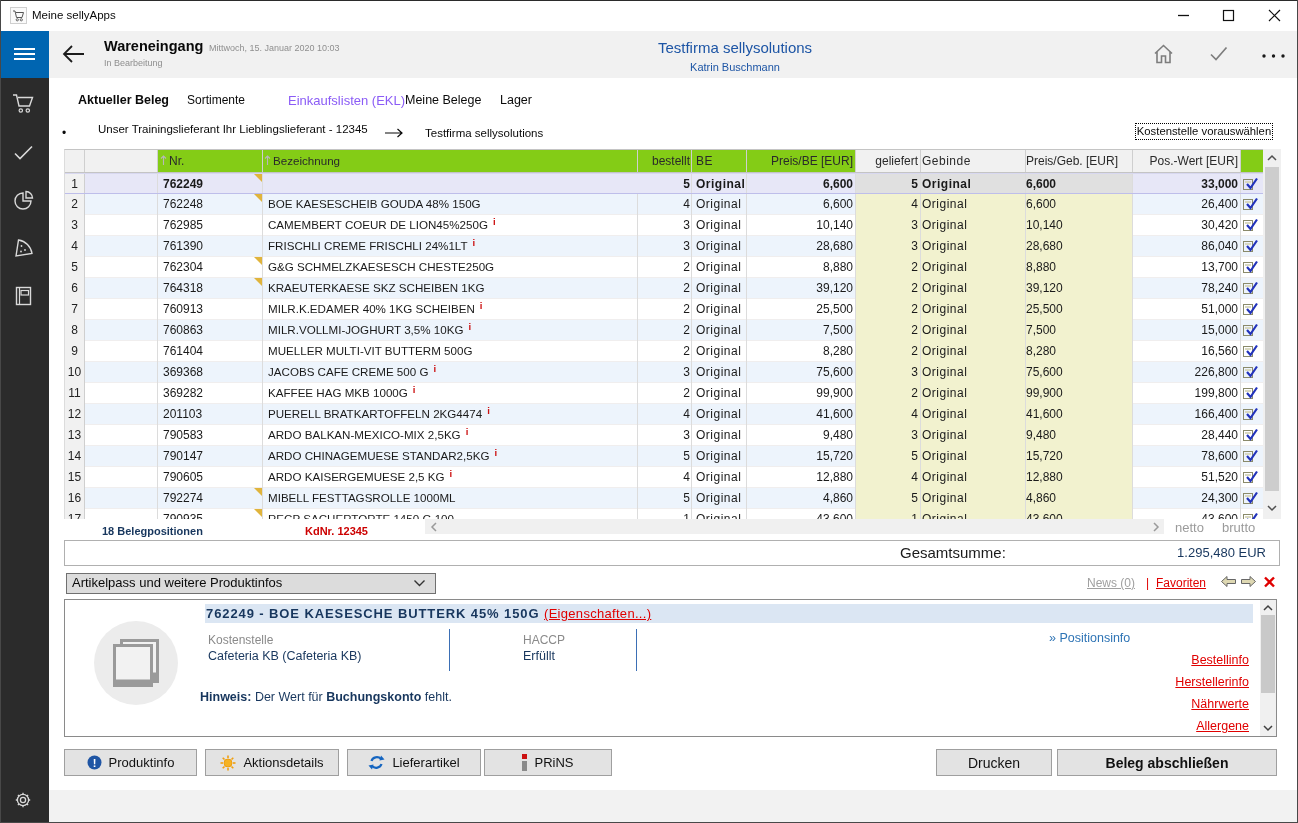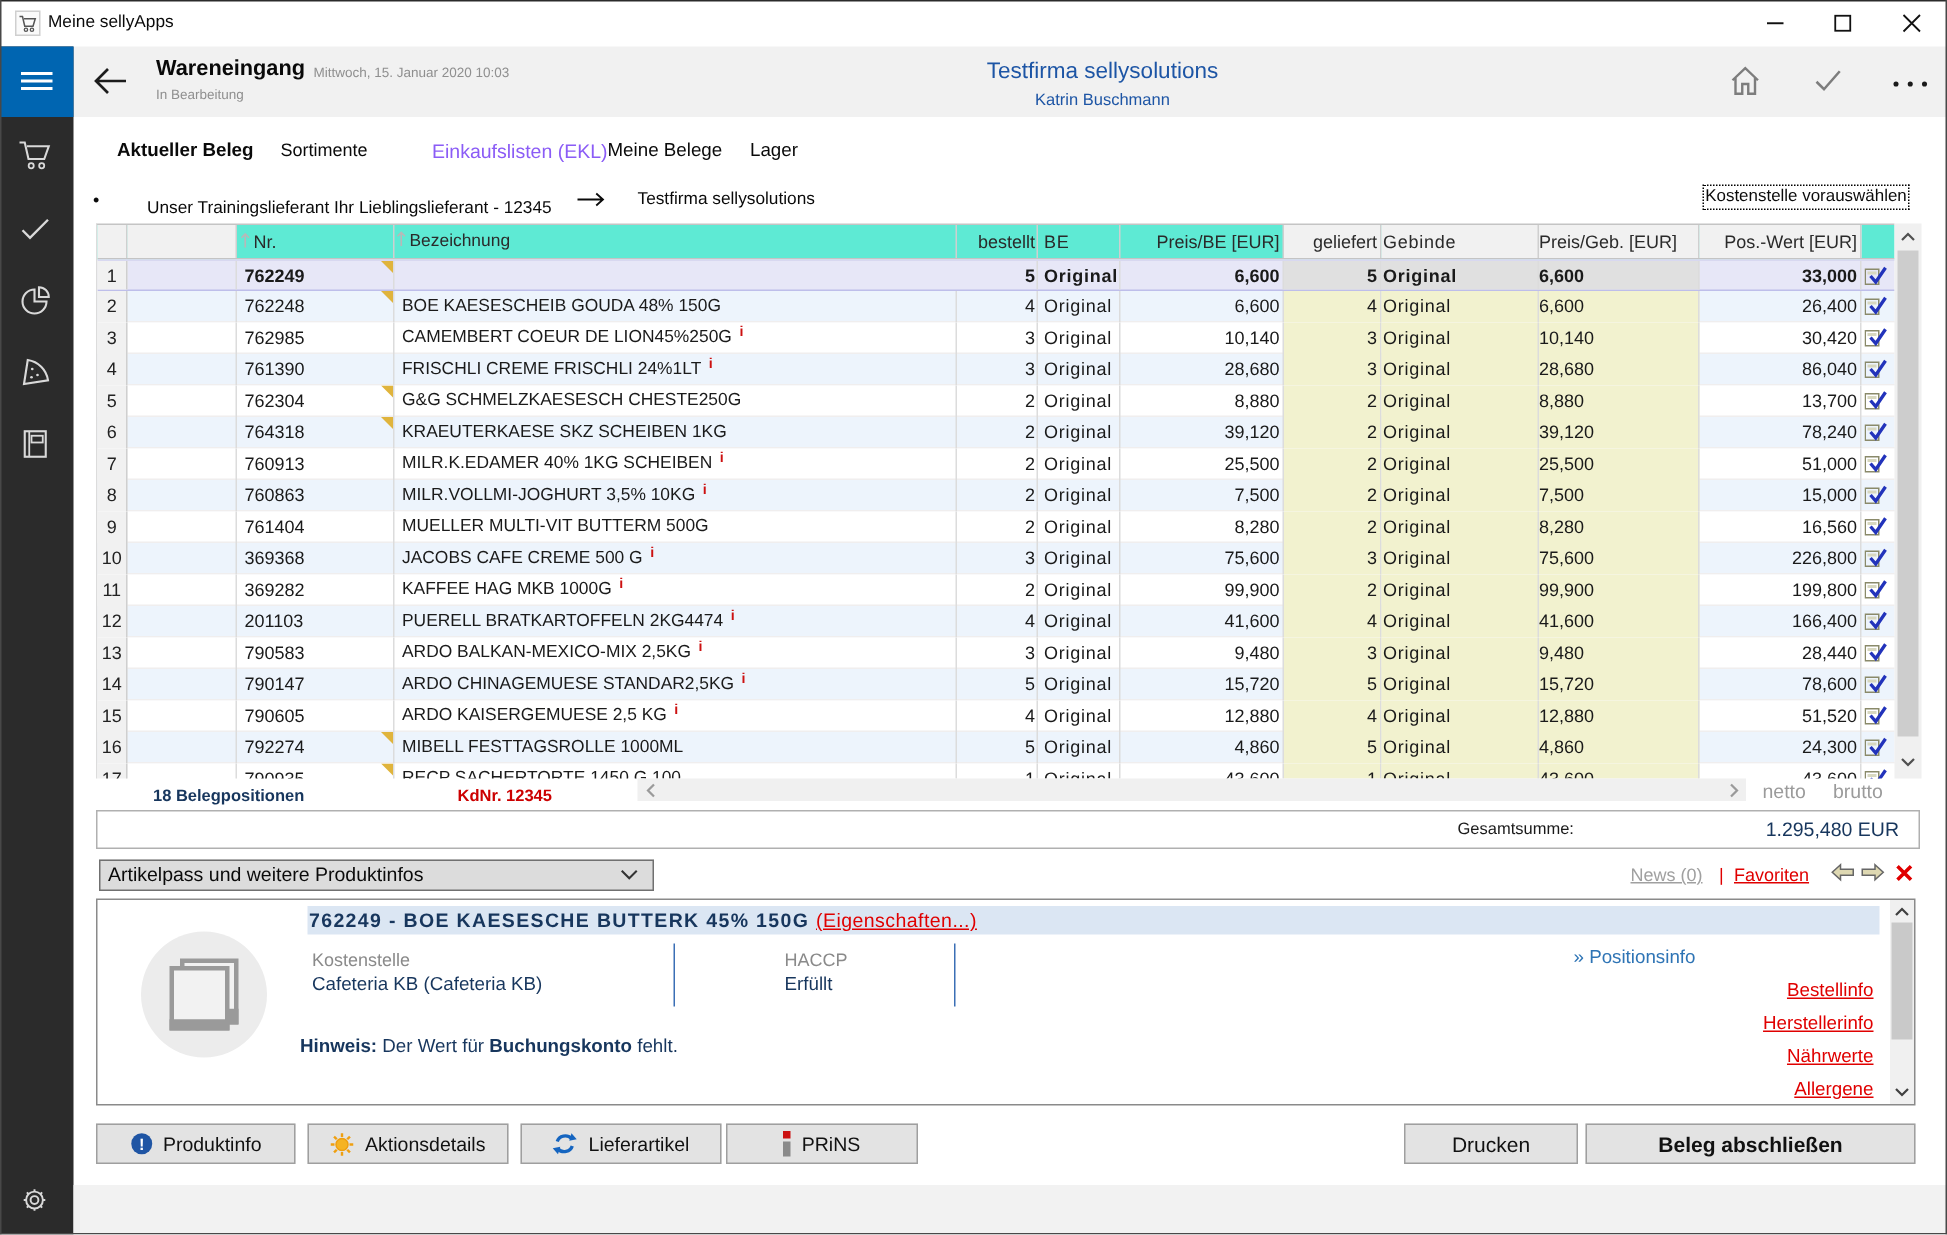--- a/index.html
+++ b/index.html
@@ -23,21 +23,21 @@
 .best{left:573px;width:54px;text-align:right;padding-right:1px}
 .be{left:627px;width:55px;padding-left:4px;letter-spacing:0.5px}
 .pbe{left:682px;width:109px;text-align:right;padding-right:2px}
 .gel{left:791px;width:65px;text-align:right;padding-right:2px}
 .geb{left:856px;width:105px;padding-left:1px;letter-spacing:0.5px}
 .pgeb{left:961px;width:107px;text-align:left;padding-right:2px}
 .pos{left:1068px;width:108px;text-align:right;padding-right:2px}
 .ico{left:1176px;width:23px;border-right:none}
 .yel{background:#f2f2cf}
 .yelsel{background:#e0e0e0}
-.thead{position:absolute;left:0;top:0;width:1199px;height:23px;background:#5eead4;
+.thead{position:absolute;left:0;top:0;width:1199px;height:23px;background:#84cc16;
   font-size:12px;line-height:22px;color:#2a2a2a;border-bottom:1px solid #c4c4c4}
 .thead .tc{height:22px;border-right:1px solid #cfcfcf}
 .thead .num,.thead .blank{background:#f1f1f1}
 .tri{position:absolute;right:0;top:0;width:0;height:0;border-top:8px solid #e0b43c;border-left:8px solid transparent}
 .ri{color:#cc1111;font-weight:bold;font-size:9.5px;vertical-align:4.5px;line-height:0;padding-left:5px}
 
 .sb{position:absolute;background:#f0f0f0}
 
 .f1{font-size:11px;font-weight:bold;color:#17365d}
 
@@ -130,21 +130,21 @@
   </g>
 </svg>
 
 <div class="a" style="left:78px;top:93px;font-size:12.5px;font-weight:bold;color:#0a0a0a">Aktueller Beleg</div>
 <div class="a" style="left:187px;top:93px;font-size:12px;color:#0a0a0a">Sortimente</div>
 <div class="a" style="left:288px;top:93px;font-size:13px;color:#8b5cf6">Einkaufslisten (EKL)</div>
 <div class="a" style="left:405px;top:93px;font-size:12.5px;color:#0a0a0a">Meine Belege</div>
 <div class="a" style="left:500px;top:93px;font-size:12.5px;color:#0a0a0a">Lager</div>
 
 <div class="a" style="left:62px;top:126px;font-size:12px;color:#0a0a0a">•</div>
-<div class="a" style="left:98px;top:133px;font-size:11.5px;color:#0a0a0a">Unser Trainingslieferant Ihr Lieblingslieferant - 12345</div>
+<div class="a" style="left:98px;top:123px;font-size:11.5px;color:#0a0a0a">Unser Trainingslieferant Ihr Lieblingslieferant - 12345</div>
 <svg class="a" style="left:384px;top:128px" width="20" height="10" viewBox="0 0 20 10">
       <path d="M1 5 H18 M13.5 1 L18 5 L13.5 9" fill="none" stroke="#0a0a0a" stroke-width="1.2"></path>
     </svg>
 <div class="a" style="left:425px;top:126.5px;font-size:11.5px;color:#0a0a0a">Testfirma sellysolutions</div>
 <div class="a" style="left:1135px;top:123px;width:138px;height:17px;border:1px dotted #000;font-size:11.3px;color:#0a0a0a;text-align:center;line-height:15px;white-space:nowrap">Kostenstelle vorauswählen</div>
 
 <div id="tbl">
   <div class="thead">
     <div class="tc num" style="line-height:22px"></div>
     <div class="tc blank" style="background:#f1f1f1"></div>
@@ -519,21 +519,21 @@
 <svg class="a" style="left:429px;top:522px" width="10" height="10" viewBox="0 0 10 10">
       <path d="M7 1 L3 5 L7 9" fill="none" stroke="#9a9a9a" stroke-width="1.5"></path>
     </svg>
 <svg class="a" style="left:1151px;top:522px" width="10" height="10" viewBox="0 0 10 10">
       <path d="M3 1 L7 5 L3 9" fill="none" stroke="#9a9a9a" stroke-width="1.5"></path>
     </svg>
 <div class="a" style="left:1175px;top:520px;font-size:13px;color:#9b9b9b;line-height:16px">netto</div>
 <div class="a" style="left:1222px;top:520px;font-size:13px;color:#9b9b9b;line-height:16px">brutto</div>
 
 <div class="a" style="left:64px;top:540px;width:1216px;height:26px;border:1px solid #b0b0b0;background:#fff"></div>
-<div class="a" style="left:900px;top:540px;width:221px;height:26px;line-height:26px;text-align:center;font-size:11px;color:#1a1a1a">Gesamtsumme:</div>
+<div class="a" style="left:900px;top:540px;width:221px;height:26px;line-height:26px;text-align:left;font-size:15px;color:#1a1a1a">Gesamtsumme:</div>
 <div class="a" style="left:1100px;top:540px;width:166px;height:26px;line-height:26px;text-align:right;font-size:13px;color:#17365d">1.295,480 EUR</div>
 
 <div class="a" style="left:66px;top:573px;width:370px;height:21px;background:#dcdcdc;border:1px solid #707070"></div>
 <div class="a" style="left:72px;top:573px;height:21px;line-height:20px;font-size:13px;color:#0a0a0a">Artikelpass und weitere Produktinfos</div>
 <svg class="a" style="left:413px;top:579px" width="13" height="9" viewBox="0 0 13 9">
       <path d="M1.5 1.5 L6.5 6.5 L11.5 1.5" fill="none" stroke="#333" stroke-width="1.4"></path>
     </svg>
 <div class="a" style="left:1087px;top:576px;font-size:12px;color:#a0a0a0;text-decoration:underline">News (0)</div>
 <div class="a" style="left:1146px;top:576px;font-size:12px;color:#e00000">|</div>
 <div class="a" style="left:1156px;top:576px;font-size:12px;color:#e00000;text-decoration:underline">Favoriten</div>

